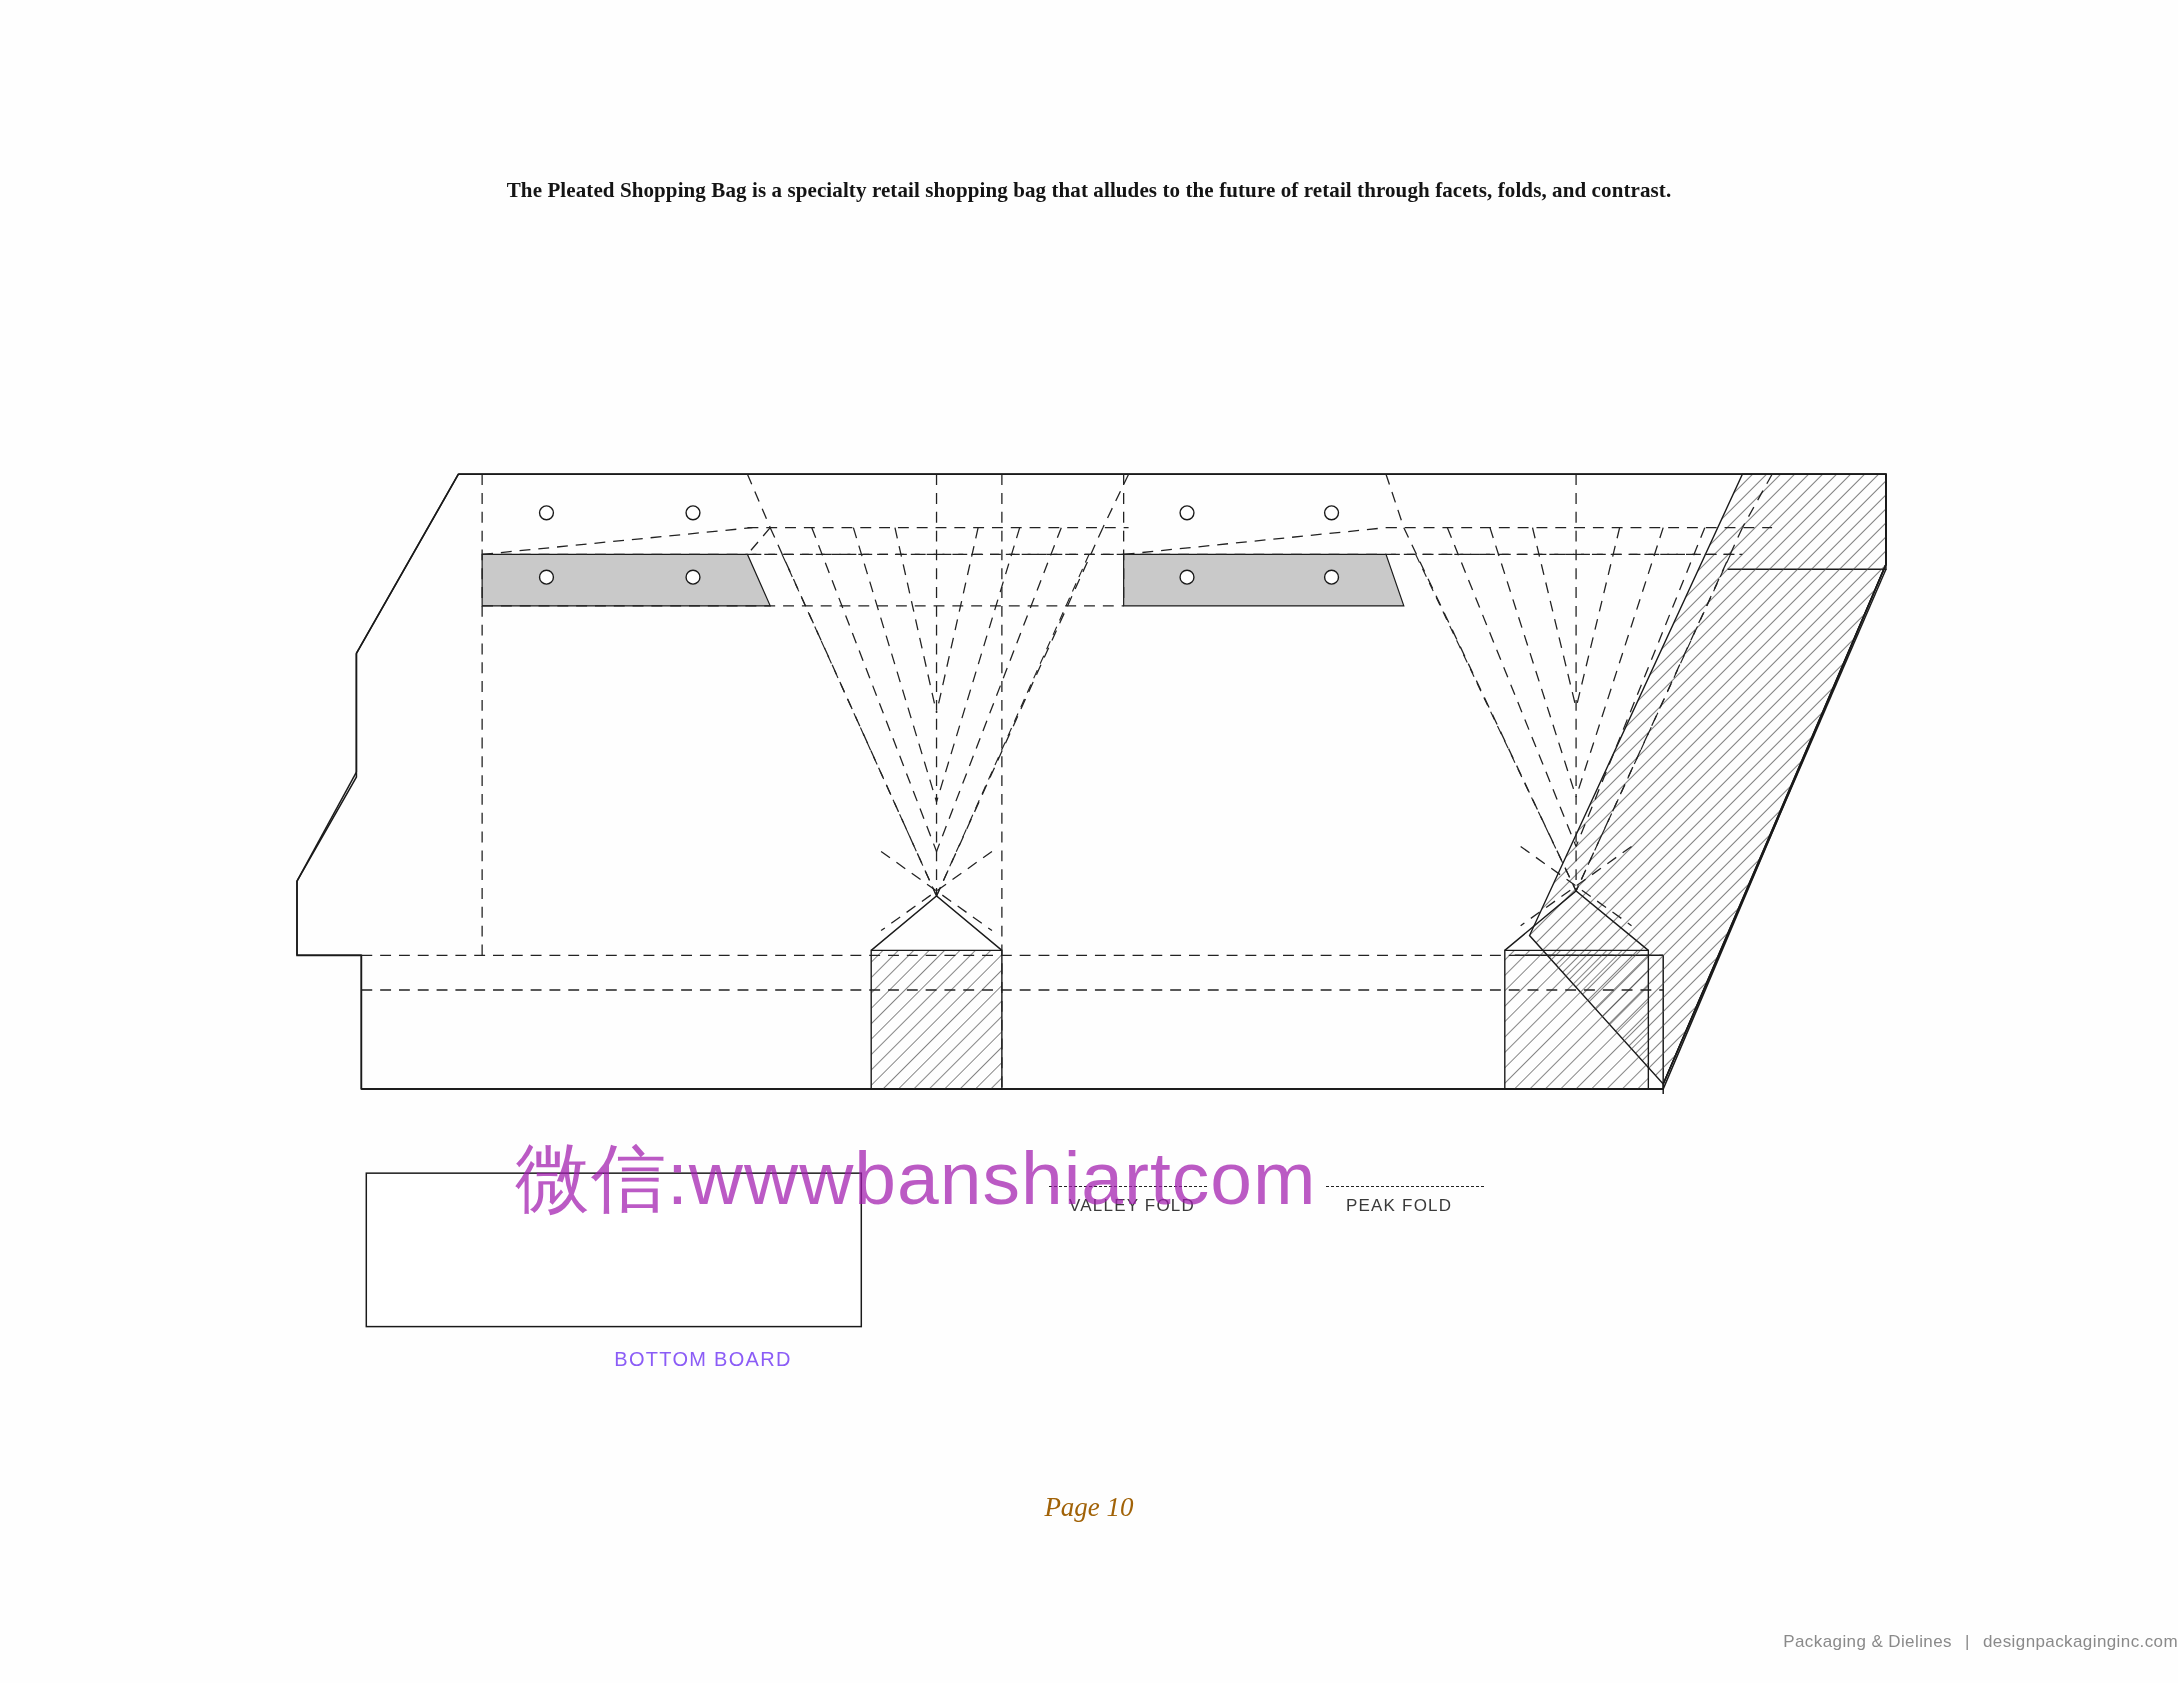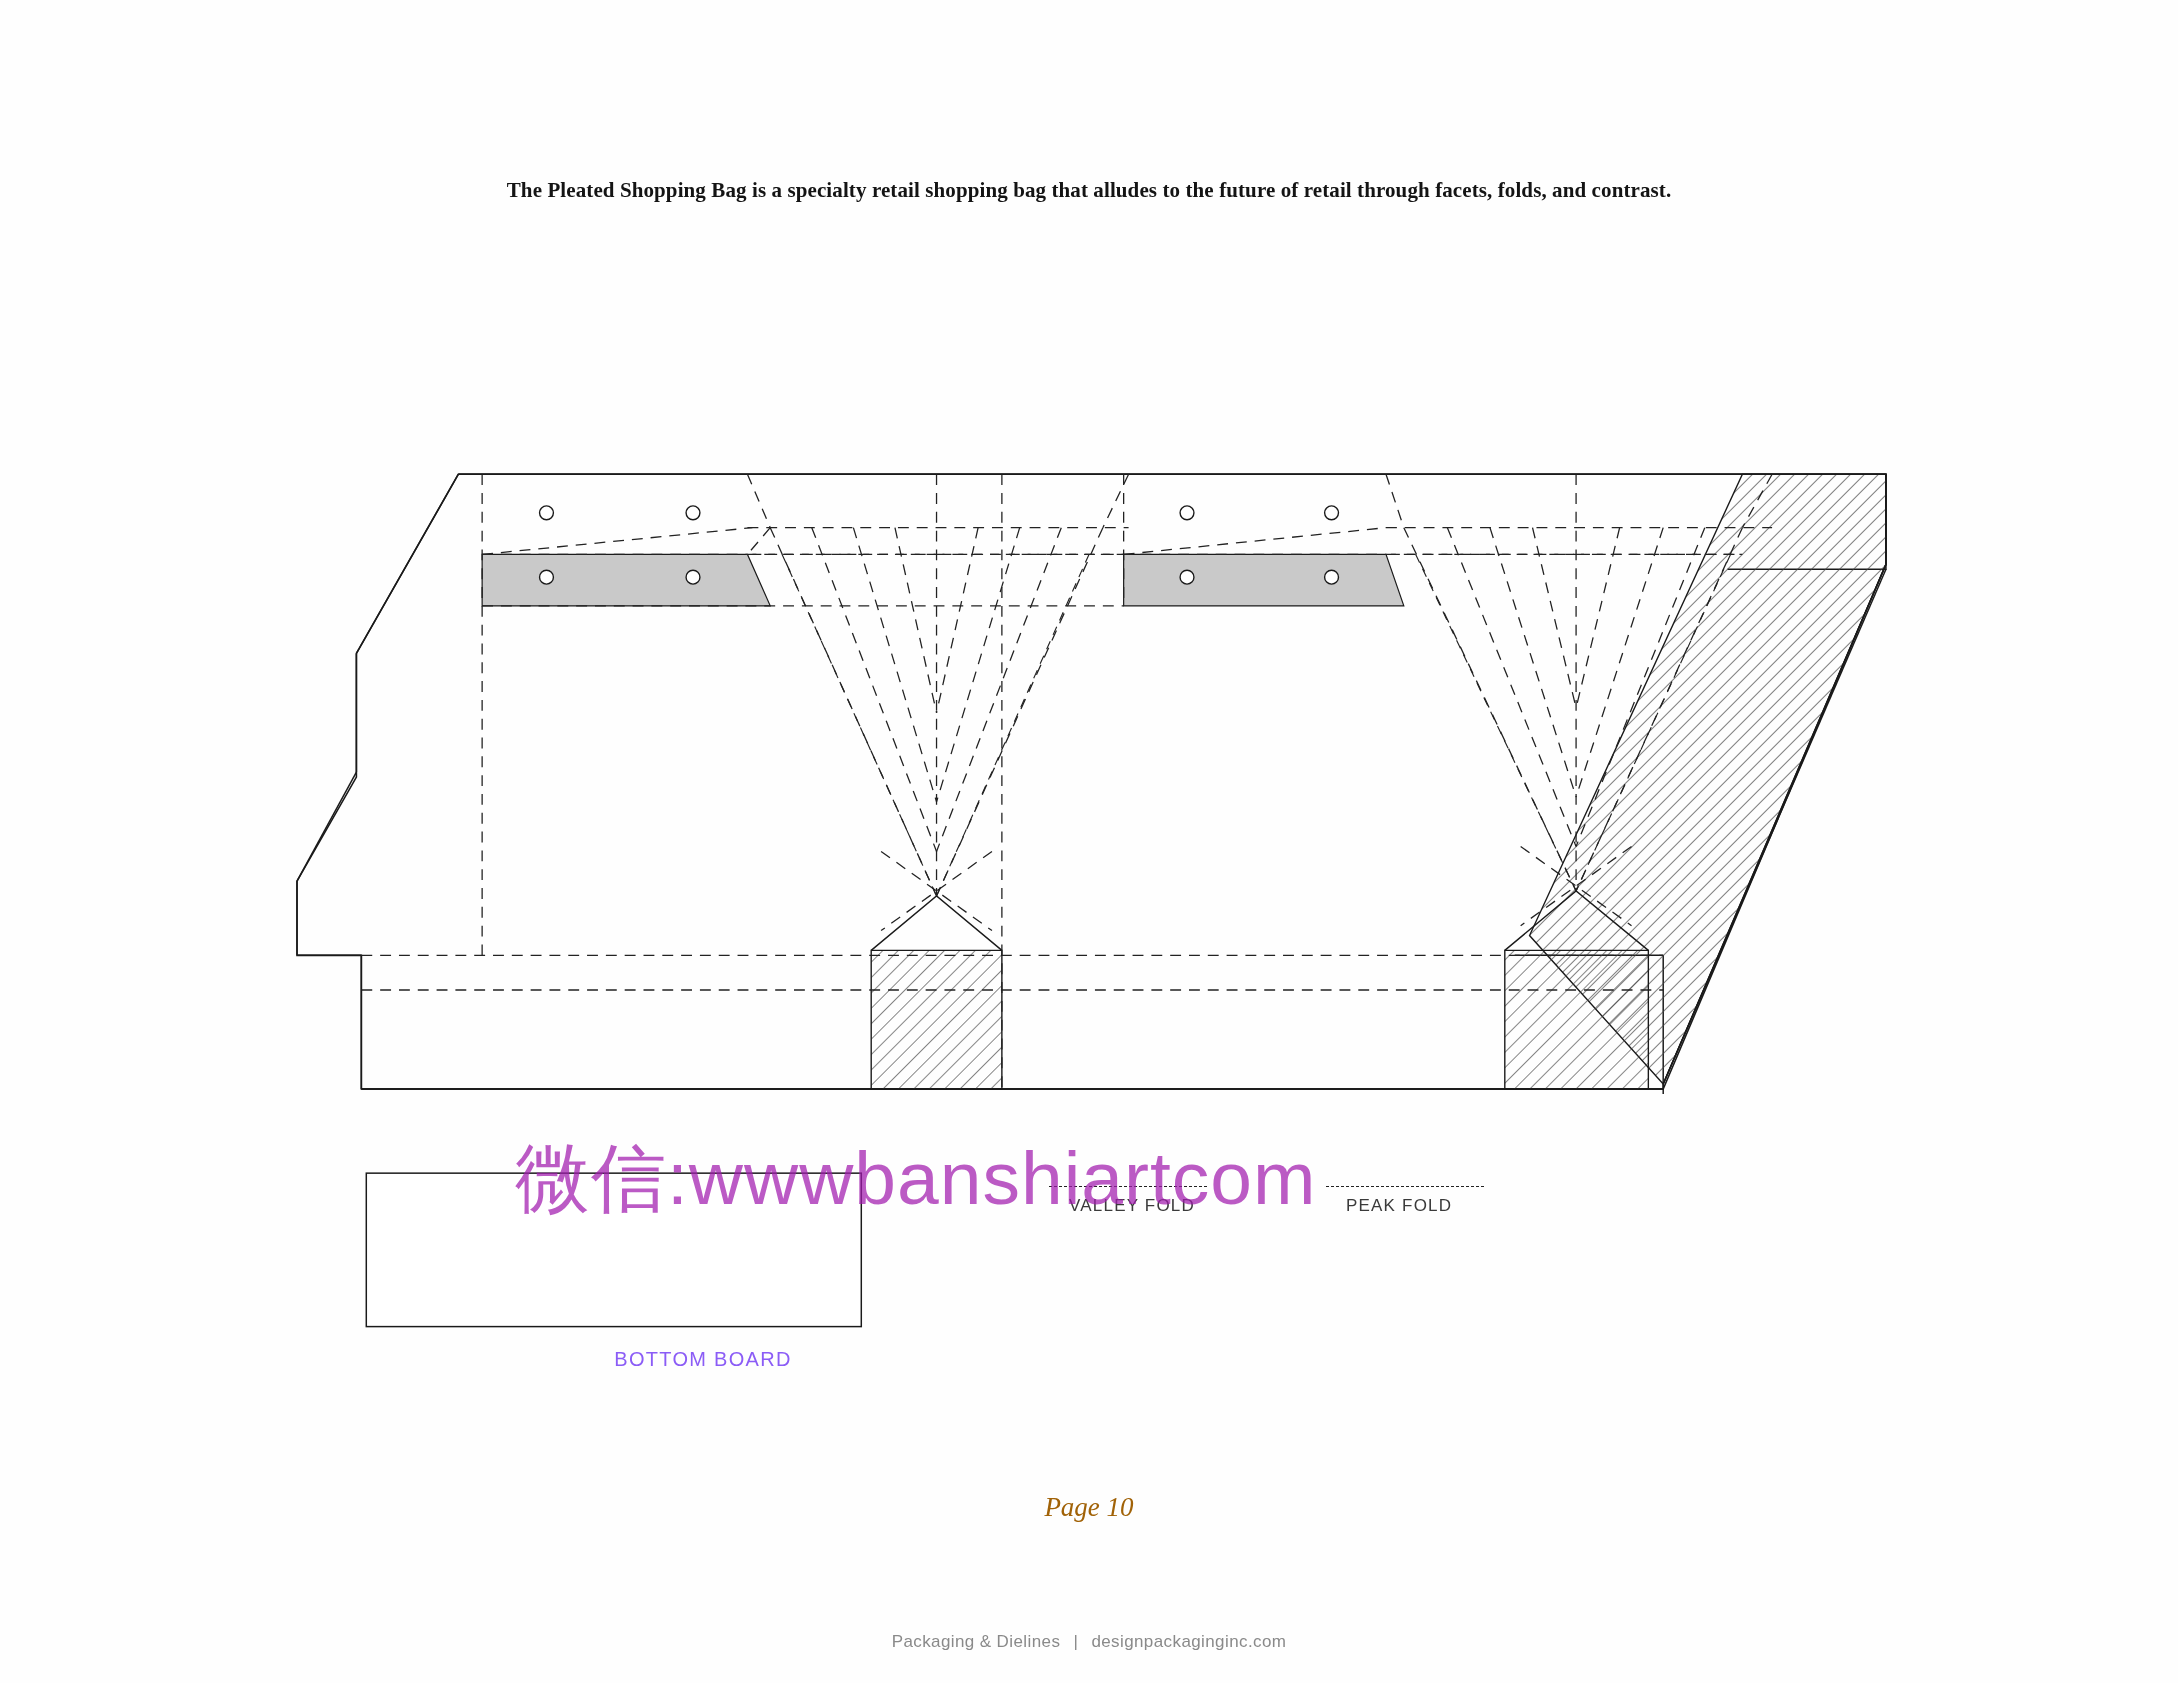--- a/index.html
+++ b/index.html
@@ -124,21 +124,21 @@
     font-family: "Liberation Serif", serif;
     font-style: italic;
     font-size: 27px;
     color: #a16207;
   }
   .footer-line {
     position: absolute;
     top: 1632px;
     left: 0;
     width: 2178px;
-    text-align: center;
+    text-align: right;
     font-size: 17px;
     color: #8a8a8a;
     letter-spacing: 0.4px;
   }
   .footer-line span { color: #8a8a8a; }
   .footer-sep { padding: 0 8px; }
 </style>
 </head>
 <body>
 

